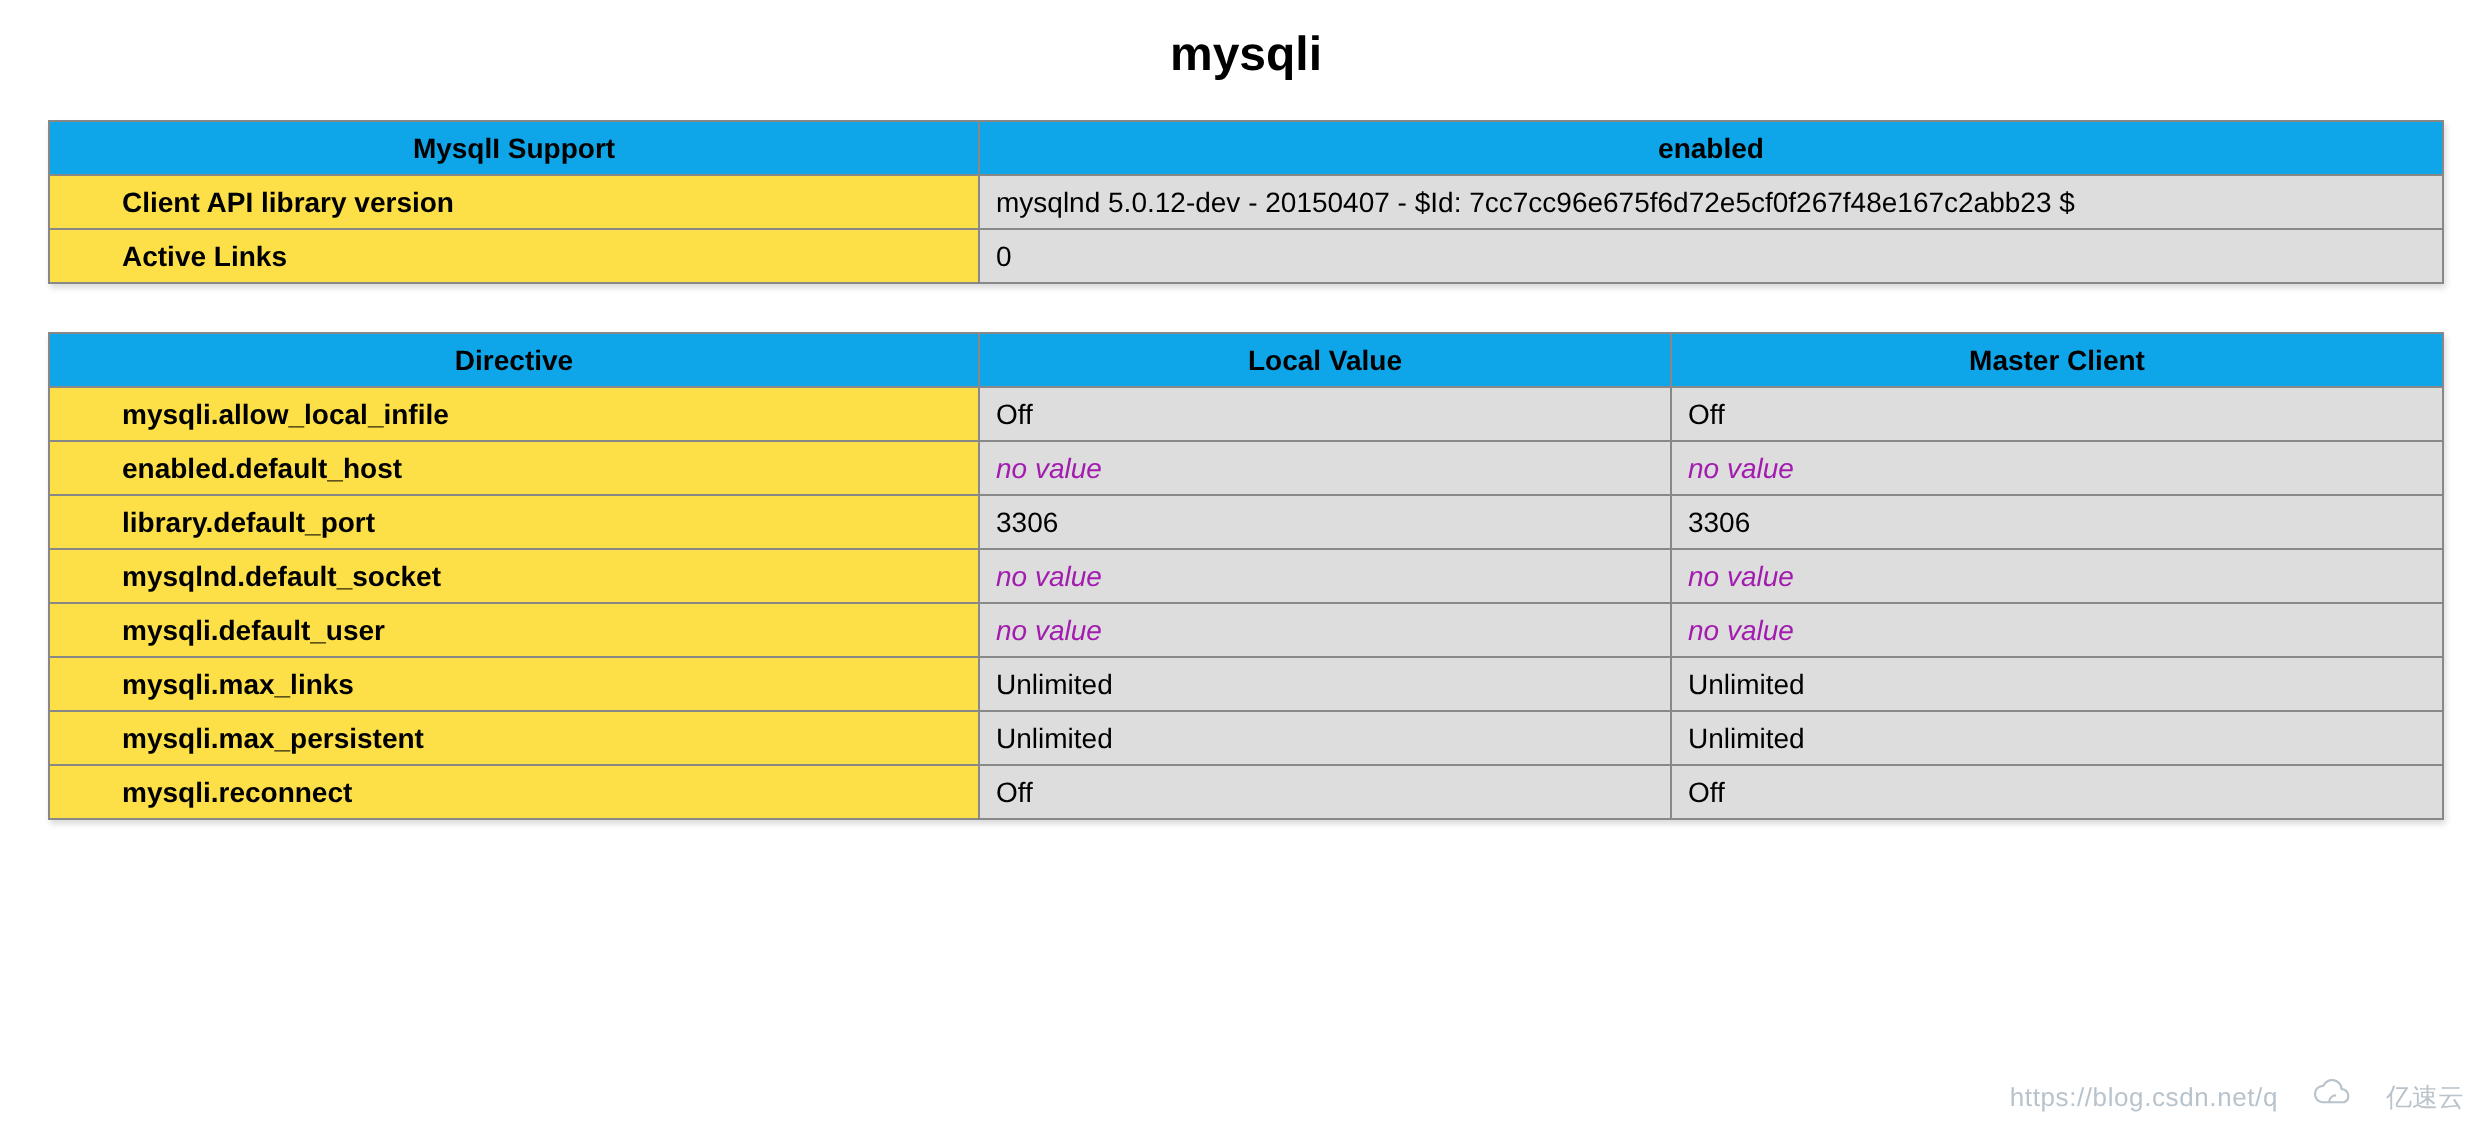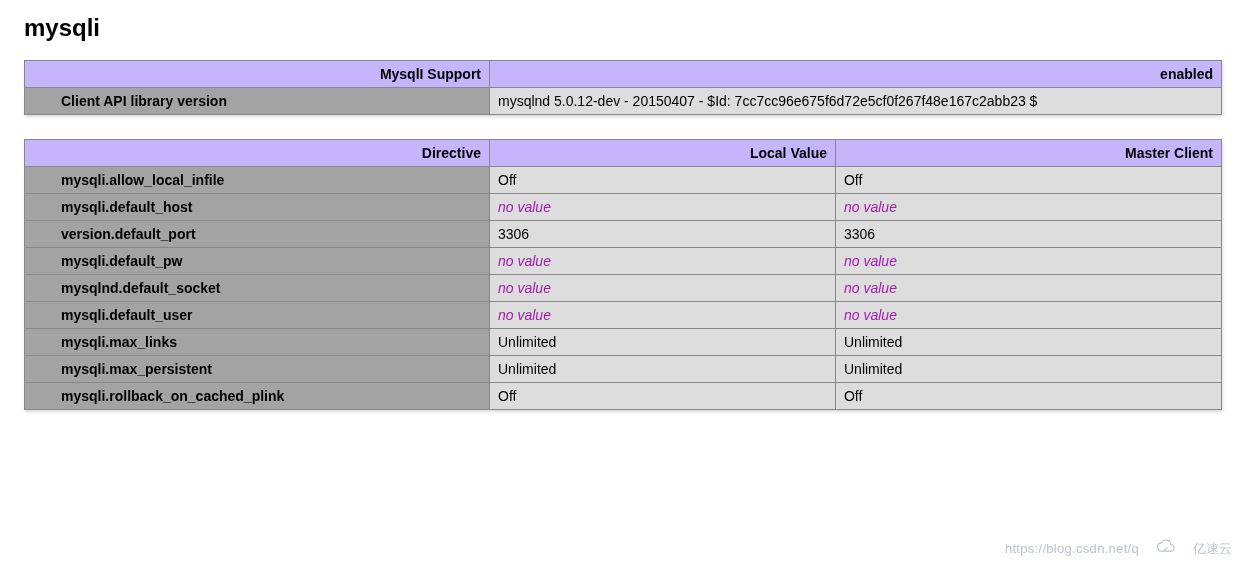--- a/index.html
+++ b/index.html
@@ -4,44 +4,45 @@
 <style>
   body {
     font-family: Arial, Helvetica, sans-serif;
     font-size: 14px;
     background: #fff;
     margin: 0;
     padding: 0 24px 24px 24px;
     color: #000;
   }
   h1 {
+    text-align: center;
     font-size: 24px;
     font-weight: bold;
     margin: 14px 0 18px 0;
   }
   table {
     width: 100%;
     border-collapse: collapse;
     margin-bottom: 24px;
     box-shadow: 1px 2px 3px rgba(0,0,0,0.15);
   }
   th, td {
     border: 1px solid #888;
     padding: 5px 8px;
     text-align: left;
     vertical-align: middle;
     font-size: 14px;
   }
   th {
-    background: #c4b5fd;
+    background: #0ea5e9;
     font-weight: bold;
-    text-align: right;
+    text-align: center;
   }
   td.key {
-    background: #a3a3a3;
+    background: #fde047;
     font-weight: bold;
     width: 420px;
     padding-left: 36px;
   }
   td.val {
     background: #dddddd;
   }
   td.val .novalue {
     font-style: italic;
     color: #a21caf;
@@ -78,51 +79,50 @@
     <tr>
       <th>MysqlI Support</th>
       <th>enabled</th>
     </tr>
   </thead>
   <tbody id="info-body">
       <tr>
         <td class="key">Client API library version</td>
         <td class="val">mysqlnd 5.0.12-dev - 20150407 - $Id: 7cc7cc96e675f6d72e5cf0f267f48e167c2abb23 $</td>
       </tr>
+      <tr>
+        <td class="key">Active Links</td>
+        <td class="val">0</td>
+      </tr>
     </tbody>
 </table>
 
 <table class="directives-table">
   <thead>
     <tr>
       <th>Directive</th>
       <th>Local Value</th>
       <th>Master Client</th>
     </tr>
   </thead>
   <tbody id="dir-body">
       <tr>
         <td class="key">mysqli.allow_local_infile</td>
         <td class="val">Off</td>
         <td class="val">Off</td>
       </tr>
       <tr>
-        <td class="key">mysqli.default_host</td>
+        <td class="key">enabled.default_host</td>
         <td class="val"><span class="novalue">no value</span></td>
         <td class="val"><span class="novalue">no value</span></td>
       </tr>
       <tr>
-        <td class="key">version.default_port</td>
+        <td class="key">library.default_port</td>
         <td class="val">3306</td>
         <td class="val">3306</td>
-      </tr>
-      <tr>
-        <td class="key">mysqli.default_pw</td>
-        <td class="val"><span class="novalue">no value</span></td>
-        <td class="val"><span class="novalue">no value</span></td>
       </tr>
       <tr>
         <td class="key">mysqlnd.default_socket</td>
         <td class="val"><span class="novalue">no value</span></td>
         <td class="val"><span class="novalue">no value</span></td>
       </tr>
       <tr>
         <td class="key">mysqli.default_user</td>
         <td class="val"><span class="novalue">no value</span></td>
         <td class="val"><span class="novalue">no value</span></td>
@@ -131,21 +131,21 @@
         <td class="key">mysqli.max_links</td>
         <td class="val">Unlimited</td>
         <td class="val">Unlimited</td>
       </tr>
       <tr>
         <td class="key">mysqli.max_persistent</td>
         <td class="val">Unlimited</td>
         <td class="val">Unlimited</td>
       </tr>
       <tr>
-        <td class="key">mysqli.rollback_on_cached_plink</td>
+        <td class="key">mysqli.reconnect</td>
         <td class="val">Off</td>
         <td class="val">Off</td>
       </tr>
     </tbody>
 </table>
 
 <div class="watermark">
   <span class="url">https://blog.csdn.net/q</span>
   <span>
     <svg viewBox="0 0 32 20" fill="none" stroke="#b9c3cc" stroke-width="1.6">

